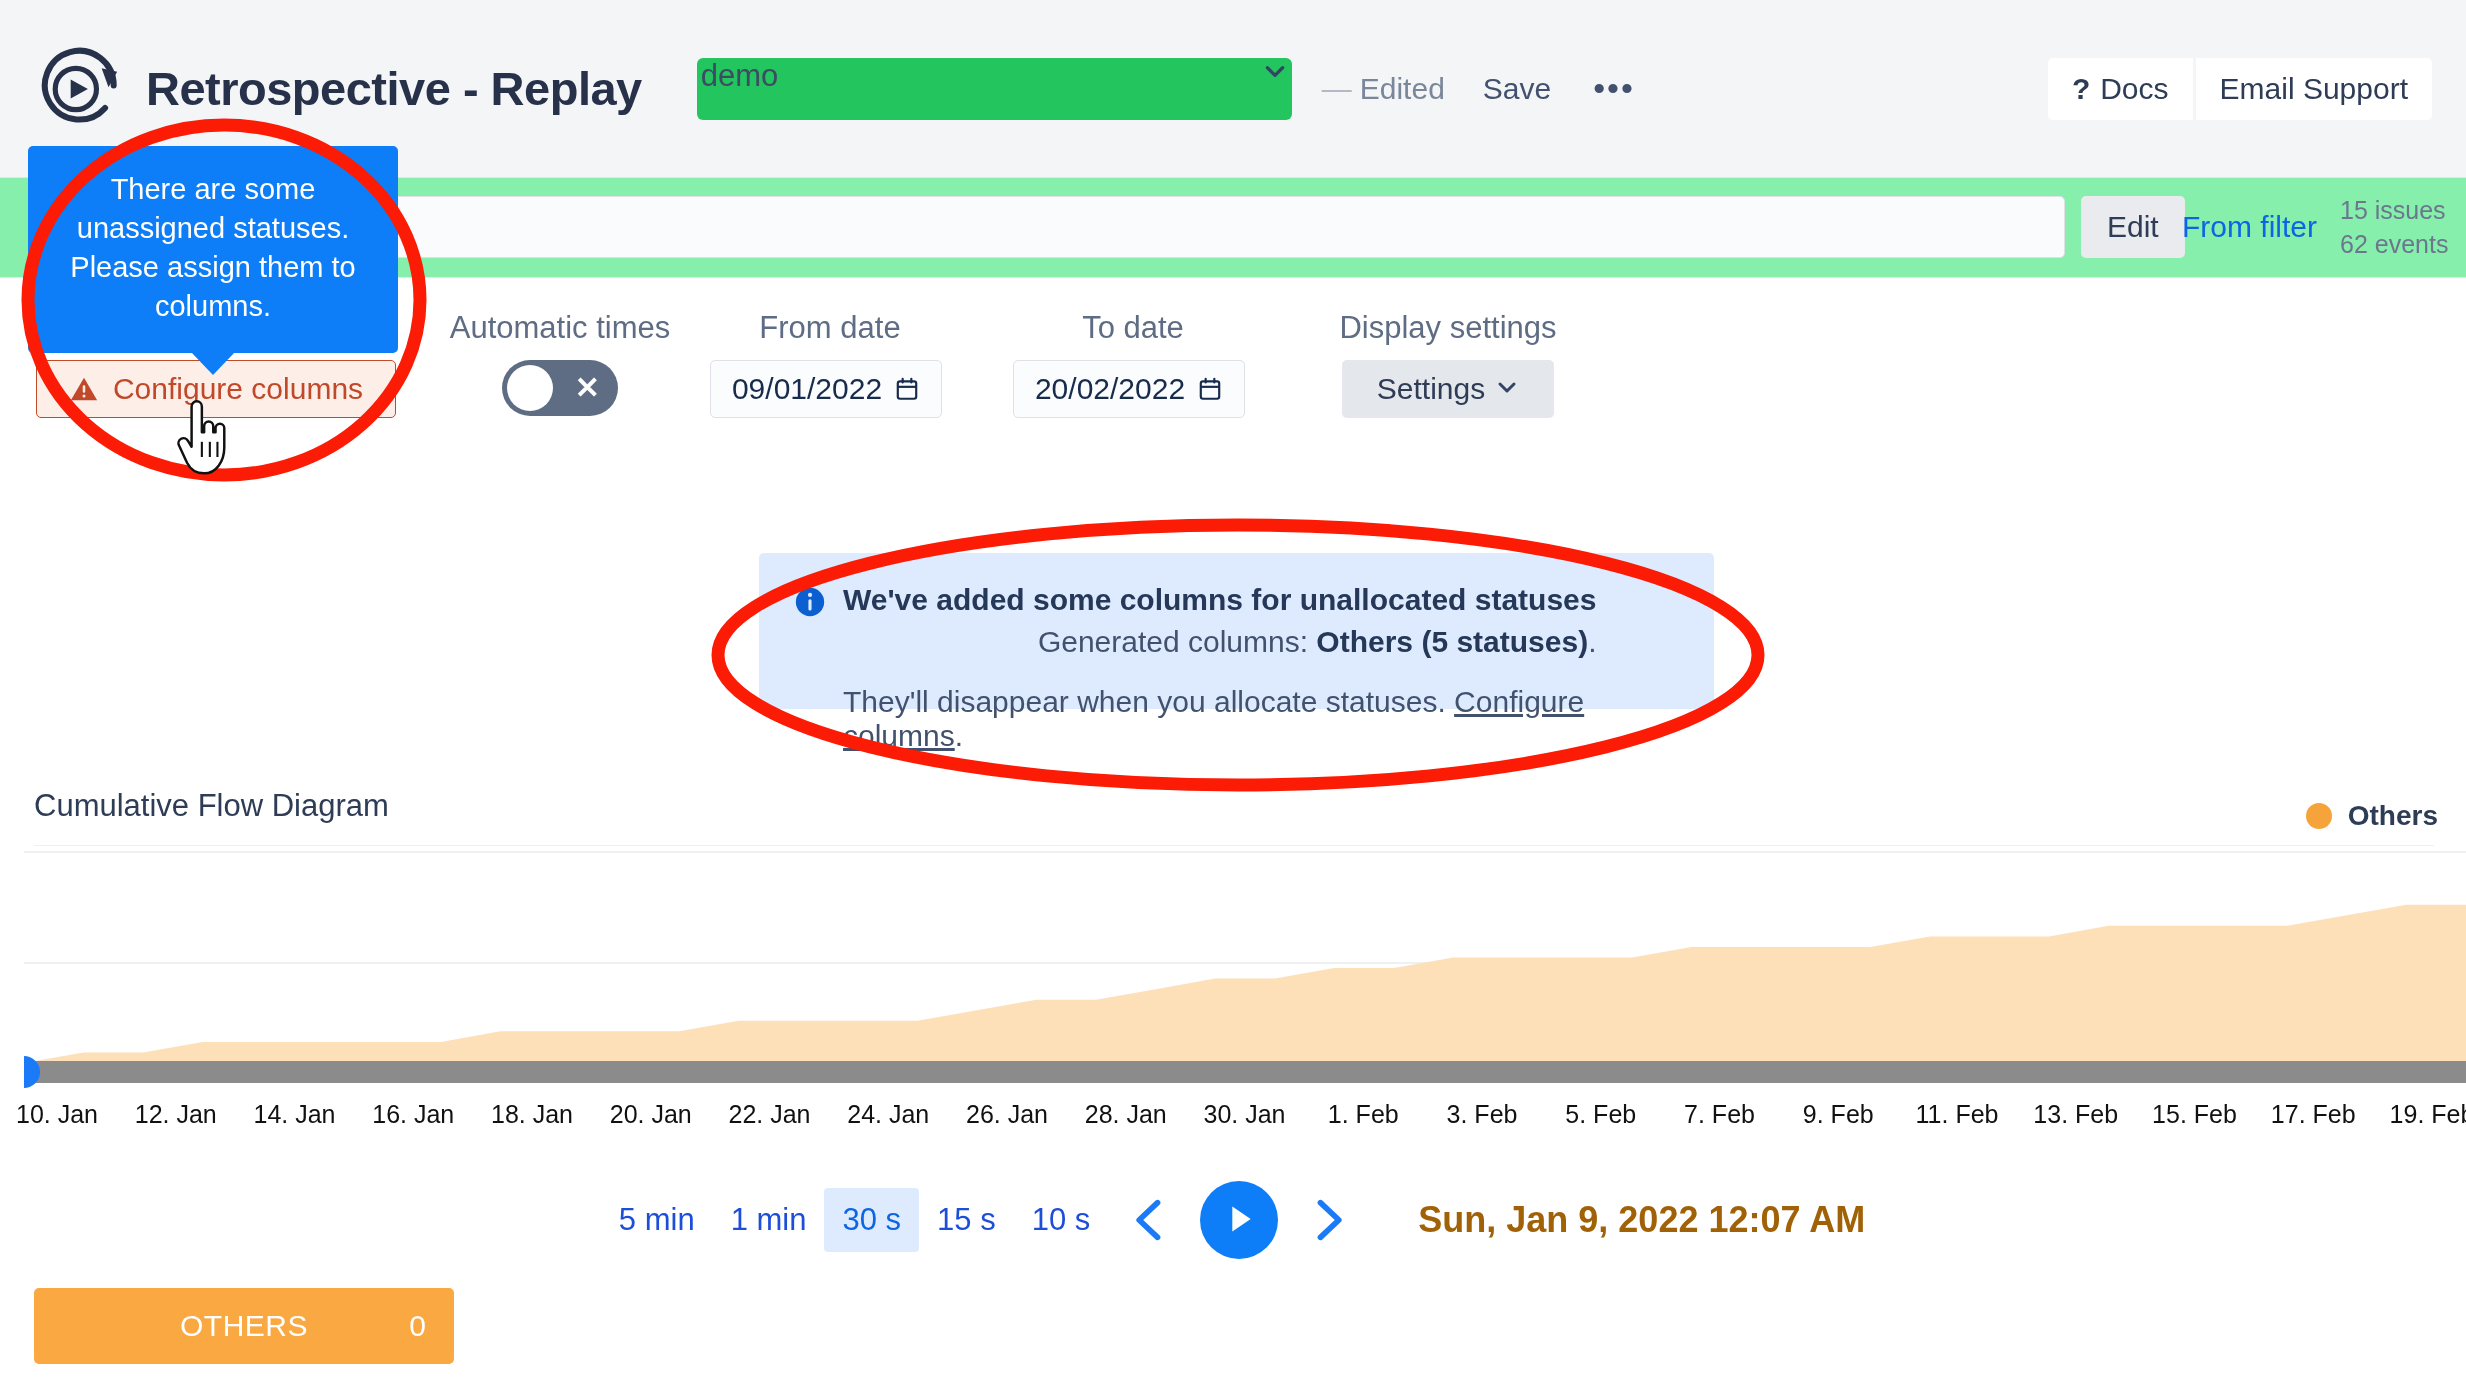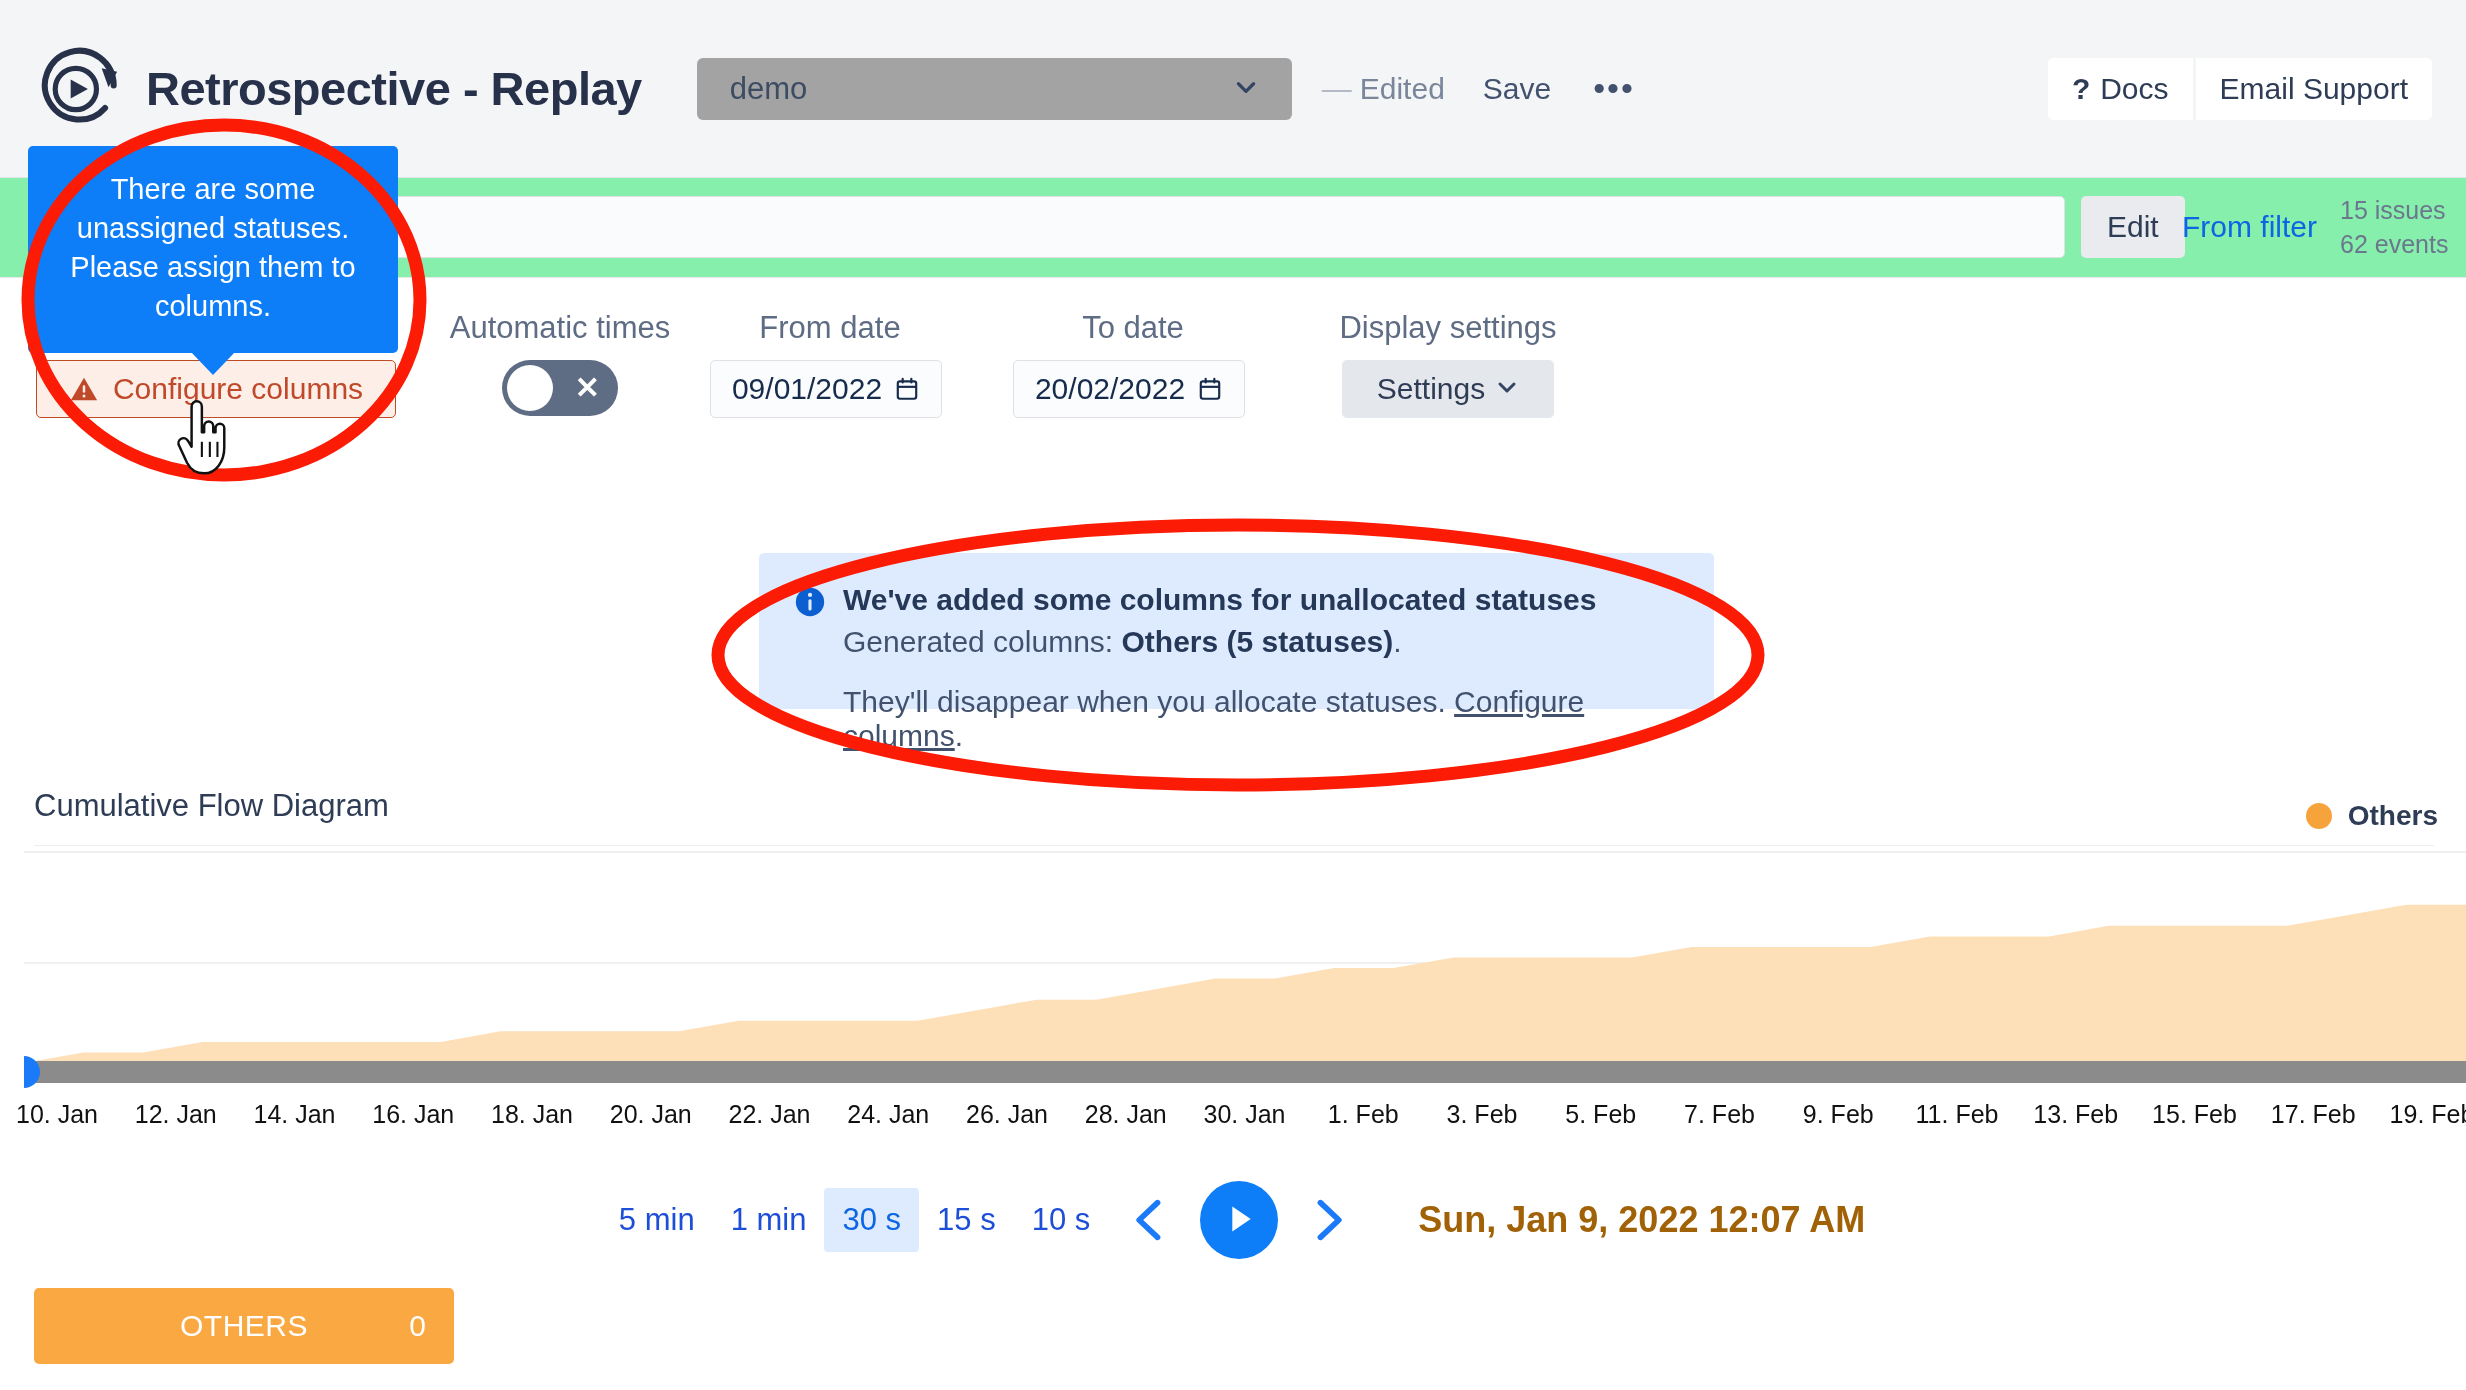--- a/index.html
+++ b/index.html
@@ -19,23 +19,23 @@
     display: flex; align-items: center;
   }
   .brand { display: flex; align-items: center; margin-left: 38px; }
   .logo-icon { width: 86px; height: 86px; flex: 0 0 86px; }
   .app-title {
     font-size: 47px; font-weight: 700; color: #27324a;
     letter-spacing: -0.5px; margin-left: 22px; white-space: nowrap;
   }
   .board-select {
     margin-left: 55px; width: 595px; height: 62px;
-    background: #a3a3a3; border: none; border-radius: 6px;
-    display: flex; align-items: center; justify-content: space-between;
-    padding: 0 33px; cursor: pointer;
+    background: #22c55e; border: none; border-radius: 6px;
+    display: flex; justify-content: space-between;
+    padding: 0 4px; cursor: pointer;
   }
   .board-select .bs-label { font-size: 31px; color: #3d4c63; }
   .chev { font-size: 26px; color: #344563; line-height: 1; }
   .edited {
     margin-left: 30px; font-size: 30px; color: #7a8699; white-space: nowrap;
   }
   .edited .dash { color: #b3bac5; margin-right: 8px; }
   .save-btn {
     margin-left: 34px; font-size: 30px; color: #42526e; background: none;
     border: none; cursor: pointer; font-family: inherit; padding: 6px 4px;
@@ -130,21 +130,21 @@
     border-radius: 5px; cursor: pointer; margin: 0 auto;
     display: flex; align-items: center; justify-content: center;
     font-family: inherit; font-size: 30px; color: #2e3c55; gap: 10px;
   }
 
   
   .info-banner {
     position: absolute; left: 759px; top: 553px; width: 955px; height: 156px;
     background: #deebff; border-radius: 5px; padding: 28px 34px 0 34px;
   }
-  .ib-row { display: flex; align-items: flex-start; }
+  .ib-row { display: flex; align-items: flex-start; text-align: right; }
   .info-dot {
     flex: 0 0 34px; width: 34px; height: 34px; margin-right: 16px; margin-top: 4px;
   }
   .ib-title { font-size: 30px; font-weight: 700; color: #253858; line-height: 1.25; }
   .ib-line2 { font-size: 30px; color: #42526e; margin-top: 6px; }
   .ib-line2 b { color: #253858; }
   .ib-line3 { font-size: 30px; color: #42526e; margin-top: 26px; margin-left: 50px; }
   .ib-link { color: #42526e; text-decoration: underline; cursor: pointer; }
 
   

